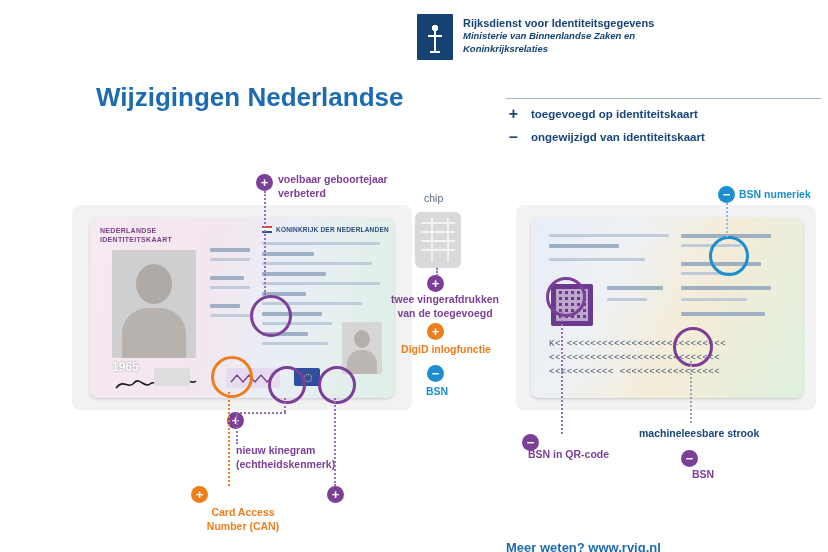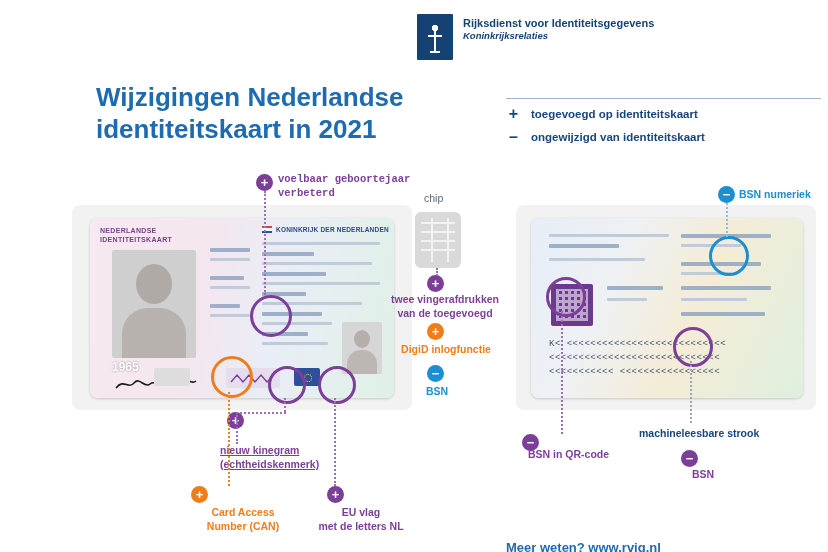--- a/index.html
+++ b/index.html
@@ -119,27 +119,27 @@
 </style>
 </head>
 <body>
 
 <div class="stage">
 
   <div class="logo-block">
     <div class="logo-mark"></div>
     <div class="logo-text">
       <div class="l1">Rijksdienst voor Identiteitsgegevens</div>
+      <div class="l2">Ministerie van Binnenlandse Zaken en</div>
       <div class="l3">Koninkrijksrelaties</div>
     </div>
   </div>
 
   <div class="title">
     <div>Wijzigingen Nederlandse</div>
-    <div>identiteitskaart in 2021</div>
   </div>
 
   <div class="legend">
     <div class="legend-sep"></div>
     <div class="legend-row2">
       <span class="sym">+</span>
       <span class="sym-label">toegevoegd op identiteitskaart</span>
     </div>
     <div class="legend-row2">
       <span class="sym">–</span>
@@ -220,21 +220,21 @@
   </div>
 
   <div class="ring blue" style="left:681px;top:236px;width:34px;height:34px;"></div>
   <div class="ring purple" style="left:518px;top:277px;width:34px;height:34px;"></div>
   <div class="ring purple" style="left:645px;top:327px;width:34px;height:34px;"></div>
 
   <div class="chip-label">chip</div>
   <div class="chip"></div>
 
   <div class="bub purple" style="left:228px;top:174px;">+</div>
-  <div class="ann purple" style="left:250px;top:173px;width:150px;font-family:Liberation Mono, monospace;">
+  <div class="ann purple" style="left:250px;top:173px;width:150px;">
     <div>voelbaar geboortejaar</div>
     <div>verbeterd</div>
   </div>
   <div class="dline purple" style="left:236px;top:191px;height:104px;"></div>
 
   <div class="bub purple" style="left:399px;top:275px;">+</div>
   <div class="ann purple" style="left:352px;top:293px;width:130px;text-align:center;">
     <div>twee vingerafdrukken</div>
     <div>van de toegevoegd</div>
   </div>
@@ -244,40 +244,36 @@
   <div class="ann orange" style="left:360px;top:343px;width:116px;text-align:center;">
     <div>DigiD inlogfunctie</div>
   </div>
 
   <div class="bub blue" style="left:399px;top:365px;">−</div>
   <div class="ann blue" style="left:386px;top:385px;width:46px;text-align:center;">
     <div>BSN</div>
   </div>
 
   <div class="bub purple" style="left:199px;top:412px;">+</div>
-  <div class="ann purple" style="left:192px;top:444px;width:120px;text-decoration:underline;">
+  <div class="ann purple" style="left:208px;top:444px;width:120px;">
     <div>nieuw kinegram</div>
     <div>(echtheidskenmerk)</div>
   </div>
   <div class="dline purple" style="left:256px;top:398px;height:14px;"></div>
   <div class="dline purple" style="left:208px;top:412px;height:32px;"></div>
   <div class="dline h purple" style="left:208px;top:412px;width:50px;"></div>
 
   <div class="bub orange" style="left:163px;top:486px;">+</div>
   <div class="ann orange" style="left:160px;top:506px;width:110px;text-align:center;">
     <div>Card Access</div>
     <div>Number (CAN)</div>
   </div>
   <div class="dline orange" style="left:200px;top:392px;height:94px;"></div>
 
   <div class="bub purple" style="left:299px;top:486px;">+</div>
-  <div class="ann purple" style="left:268px;top:506px;width:130px;text-align:center;">
-    <div>EU vlag</div>
-    <div>met de letters NL</div>
-  </div>
   <div class="dline purple" style="left:306px;top:398px;height:88px;"></div>
 
   <div class="bub blue" style="left:690px;top:186px;">−</div>
   <div class="ann blue" style="left:711px;top:188px;width:100px;">
     <div>BSN numeriek</div>
   </div>
   <div class="dline blue" style="left:698px;top:203px;height:34px;"></div>
 
   <div class="bub purple" style="left:494px;top:434px;">−</div>
   <div class="ann purple" style="left:500px;top:448px;width:110px;">

